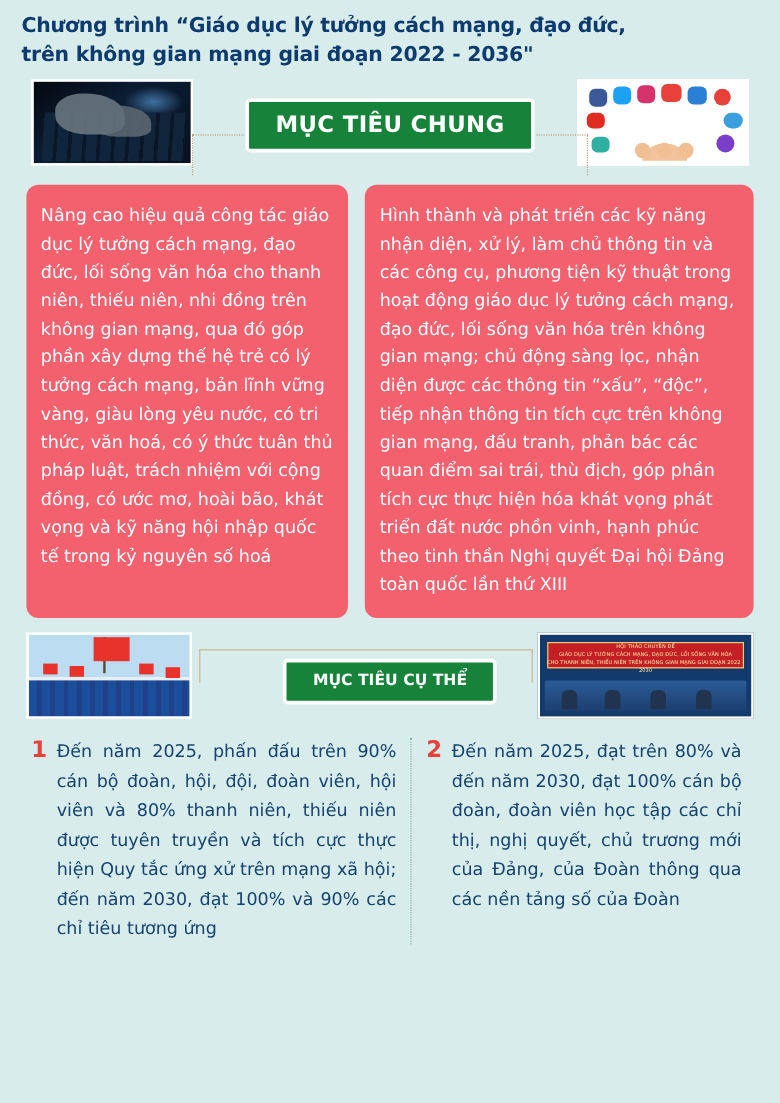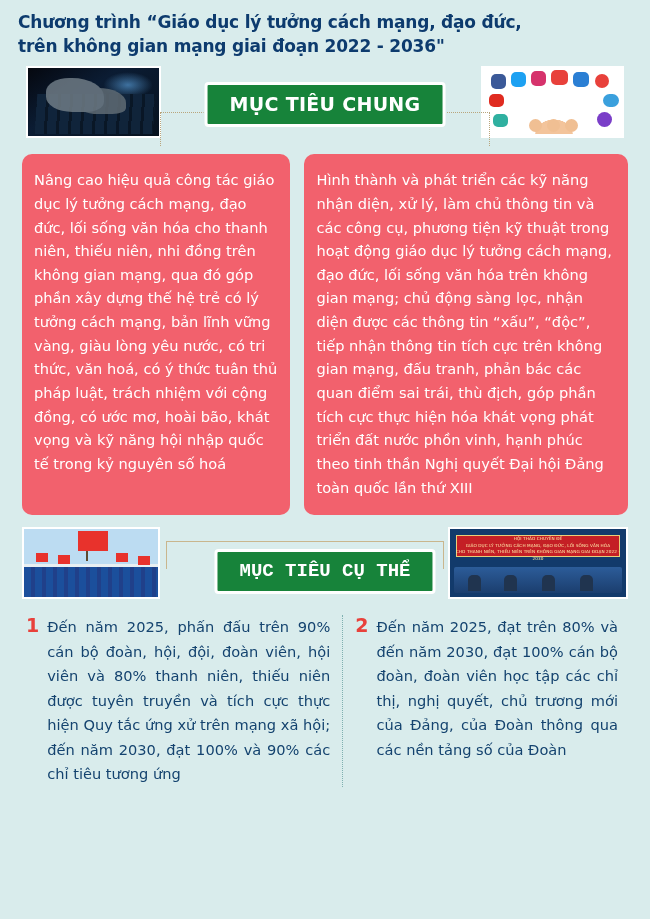--- a/index.html
+++ b/index.html
@@ -161,27 +161,26 @@
   }
   .seat { position:absolute; bottom:6px; width:13px; height:16px; background:#20344f; border-radius:5px 5px 0 0; }
   .badge-green2 {
     position: absolute;
     left: 50%;
     transform: translateX(-50%);
     top: 22px;
     background: #17833a;
     color: #ffffff;
     font-weight: bold;
-    font-size: 19px;
+    font-size: 13px;
     padding: 8px 22px 9px 22px;
     border: 3px solid #ffffff;
     border-radius: 4px;
     white-space: nowrap;
     z-index: 5;
-    font-family: Liberation Mono, monospace;
   }
   .connector2 {
     position: absolute;
     left: 166px; right: 206px; top: 14px; height: 28px;
     border-top: 1px solid #c9b68d;
     border-left: 1px solid #c9b68d;
     border-right: 1px solid #c9b68d;
     z-index: 1;
   }
 

